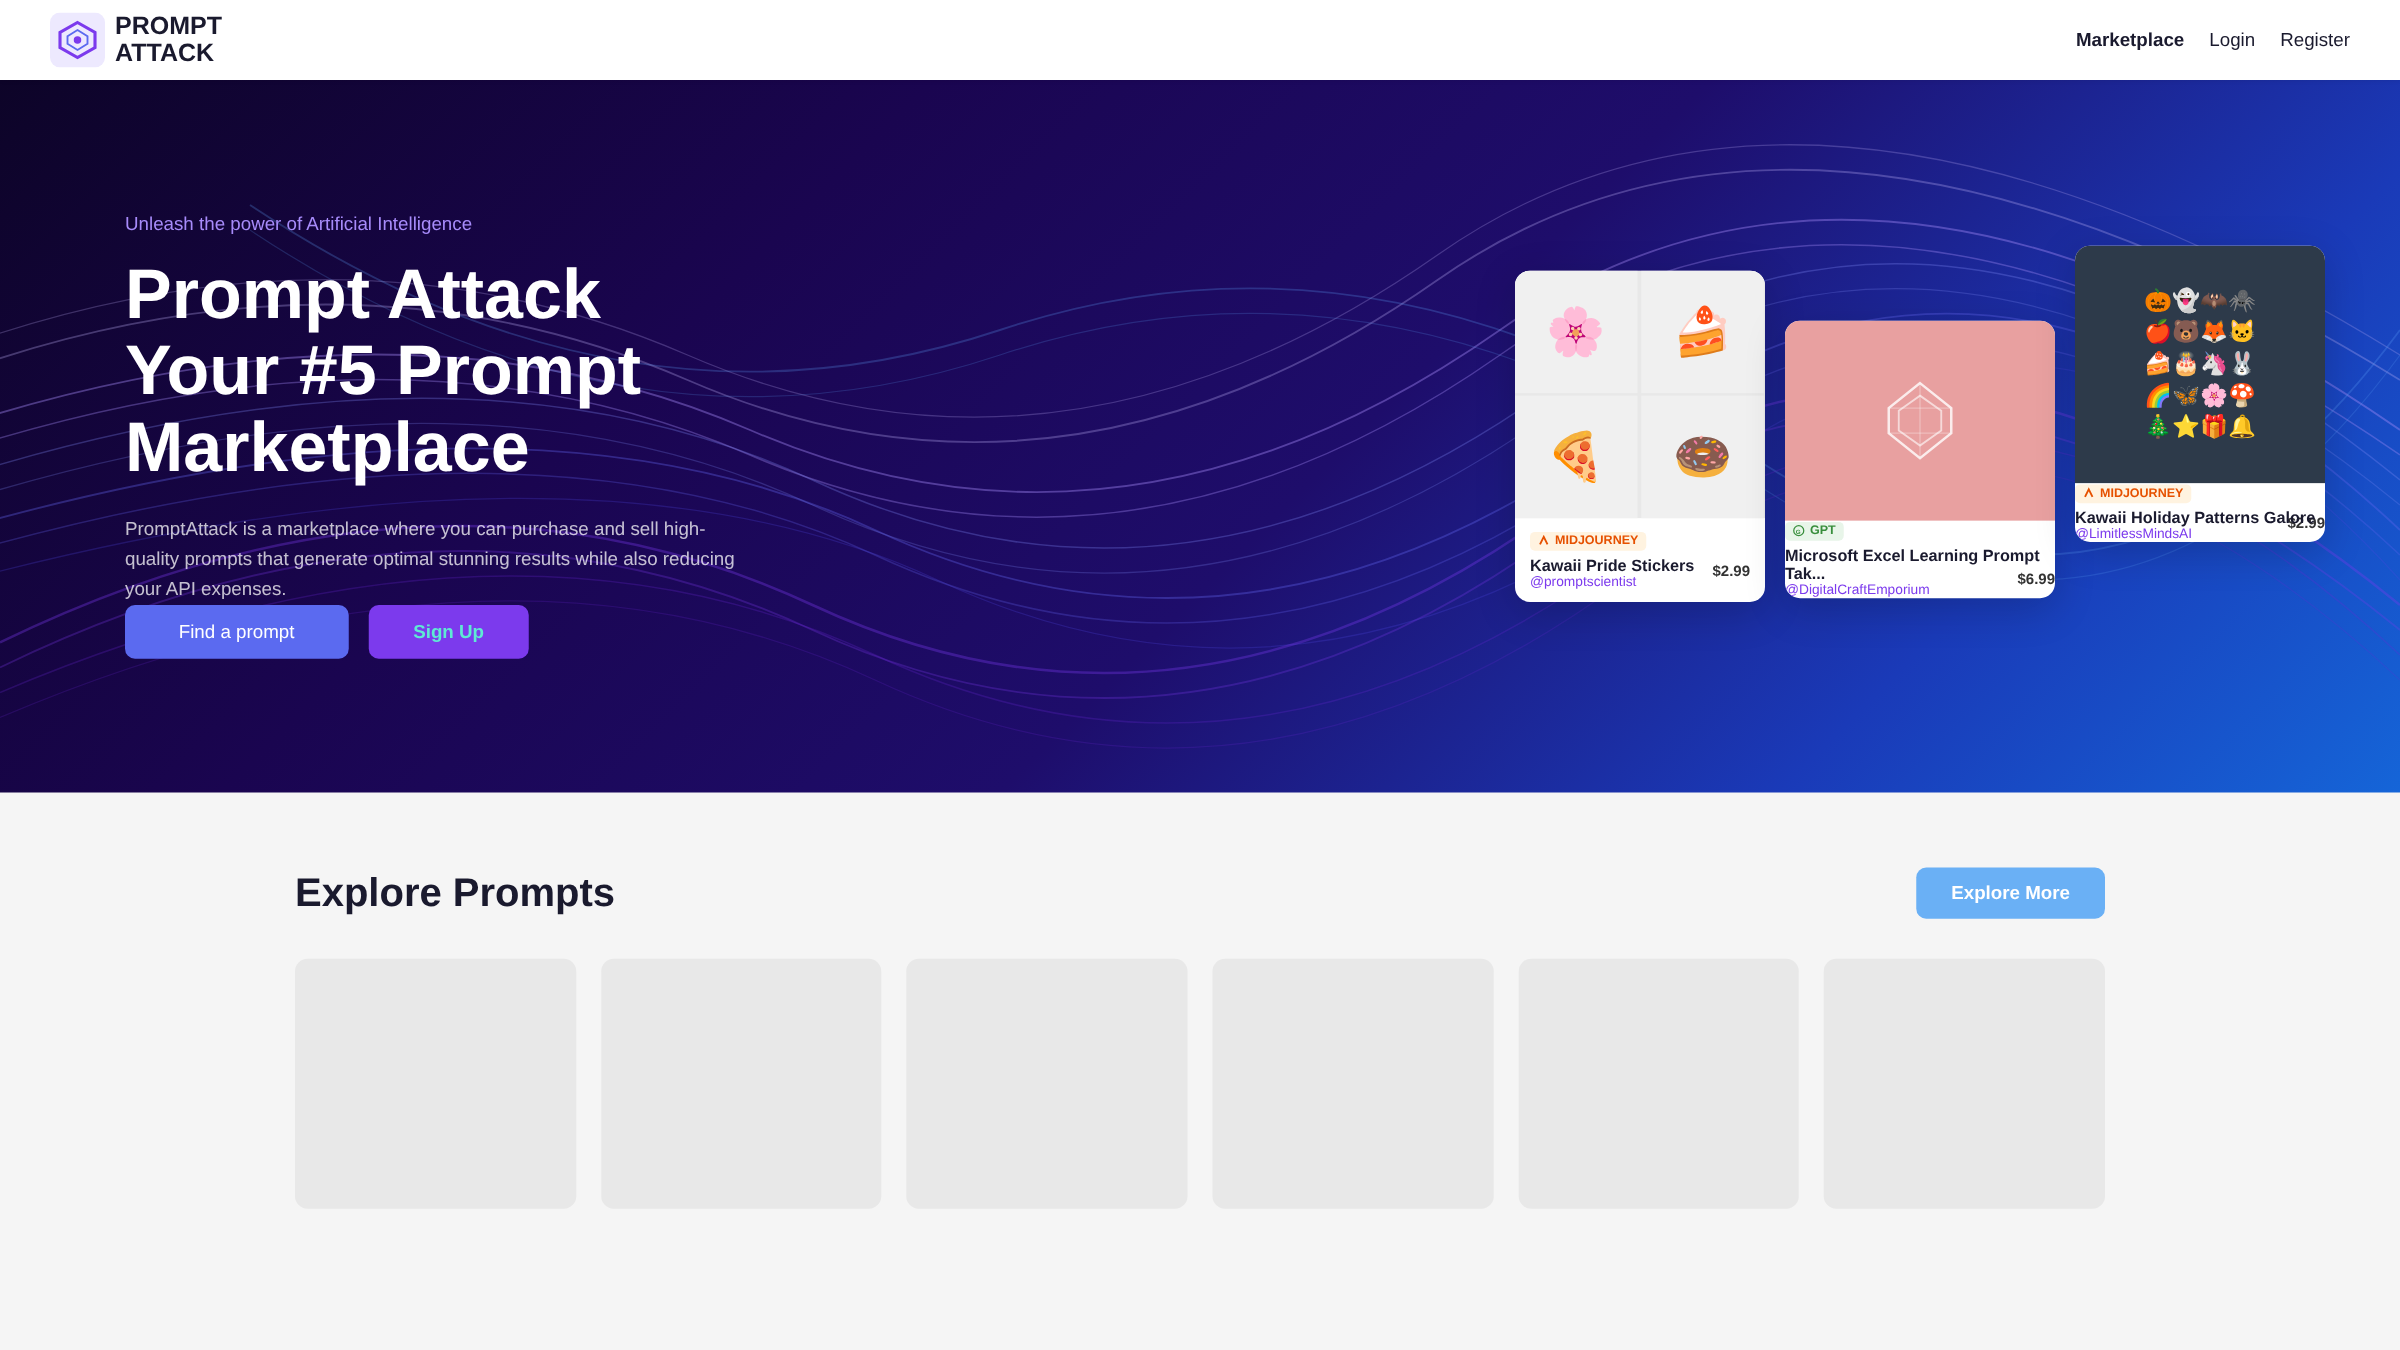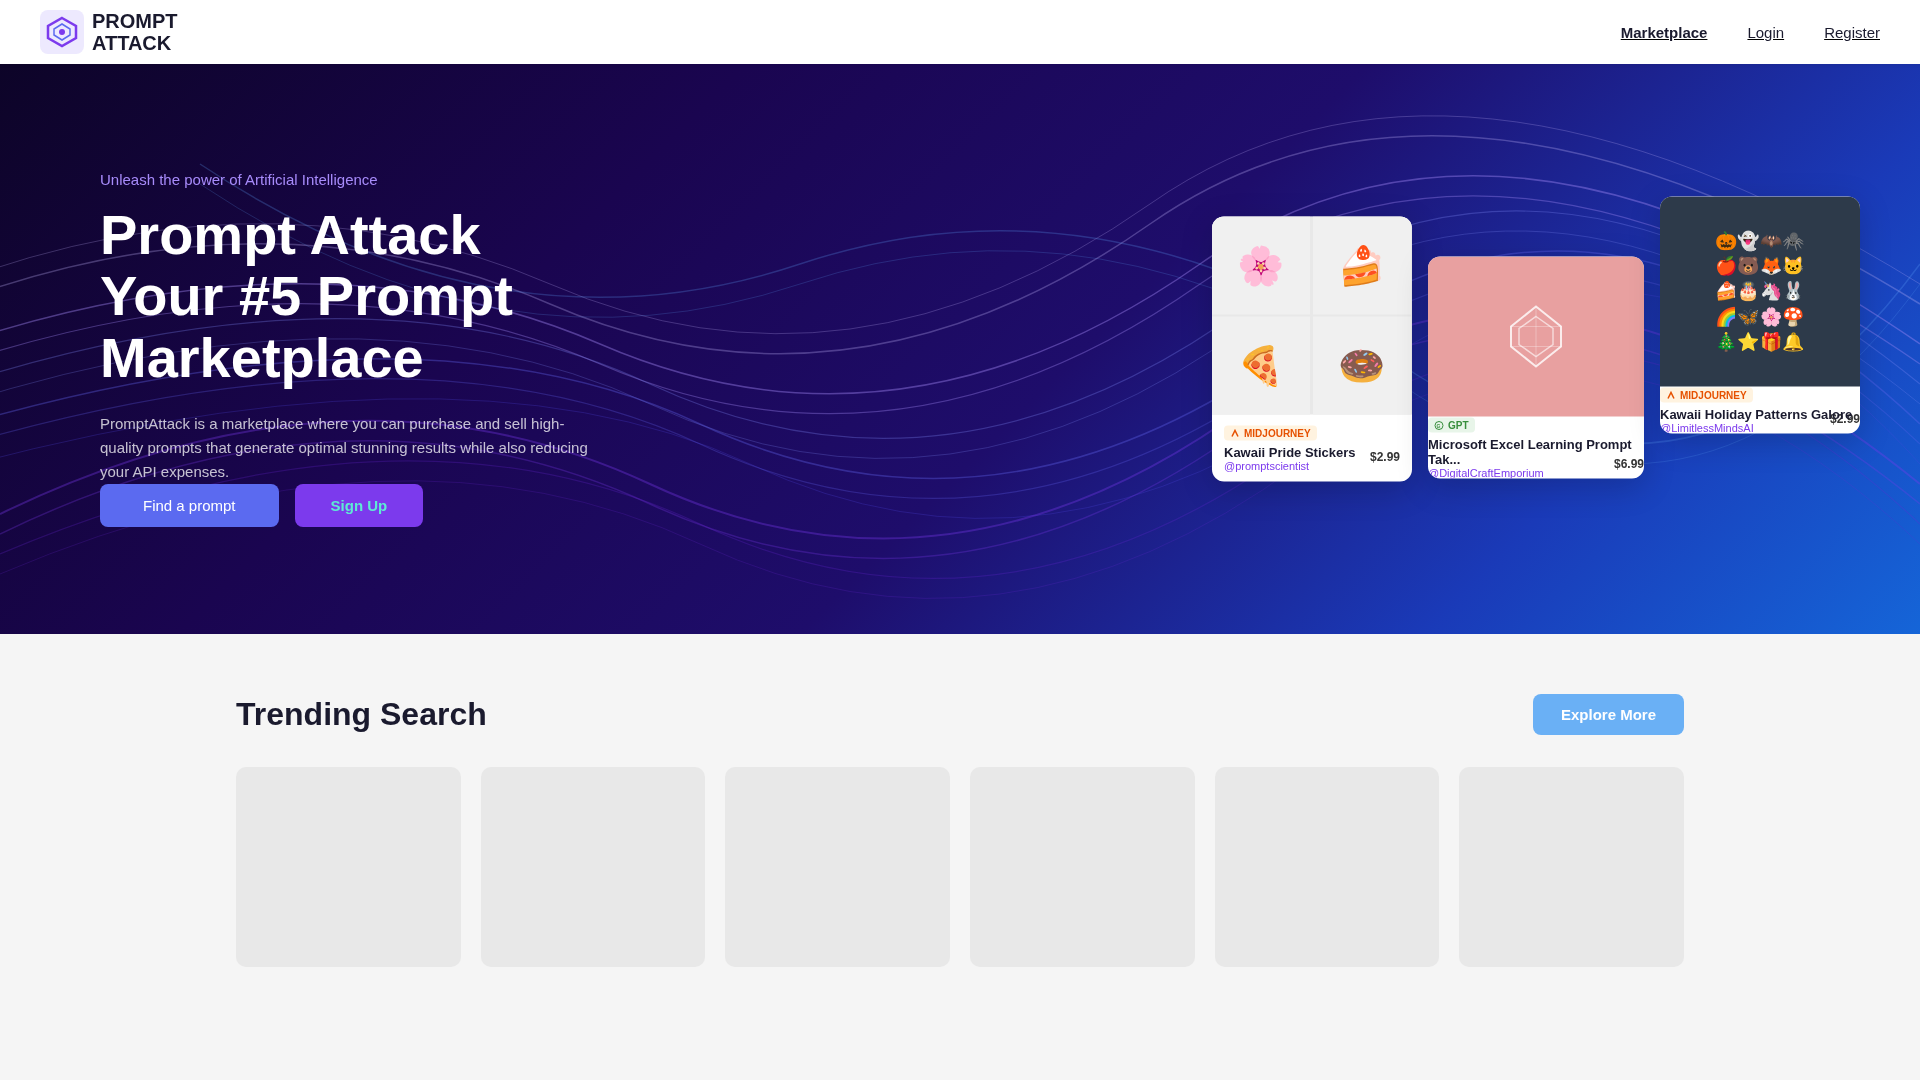--- a/index.html
+++ b/index.html
@@ -54,22 +54,21 @@
       transform: translateY(-50%);
       background: none;
       border: none;
       cursor: pointer;
       color: #6ab0f5;
     }
     .nav-links {
       margin-left: auto;
       display: flex;
       align-items: center;
-      gap: 40px;
-      text-decoration: underline;
+      gap: 20px;
     }
     .nav-link {
       font-size: 15px;
       font-weight: 500;
       color: #1a1a2e;
       text-decoration: none;
       cursor: pointer;
     }
     .nav-link.active { font-weight: 700; }
 
@@ -173,21 +172,21 @@
       font-size: 38px;
     }
     .card-kawaii .card-footer {
       padding: 10px 12px;
     }
     .card-name { font-size: 13px; font-weight: 600; color: #1a1a2e; }
     .card-author { font-size: 11px; color: #7c3aed; margin-top: 0; }
     .card-price { font-size: 12px; font-weight: 700; color: #333; float: right; margin-top: -22px; }
     .card-badge {
       display: inline-flex;
-      align-items: flex-end;
+      align-items: flex-start;
       gap: 4px;
       font-size: 10px;
       font-weight: 600;
       color: #888;
       padding: 2px 6px;
       background: #f5f5f5;
       border-radius: 4px;
       margin-bottom: 4px;
     }
     .badge-gpt { background: #e8f5e9; color: #388e3c; }
@@ -384,21 +383,21 @@
         <div class="card-author">@LimitlessMindsAI</div>
         <div class="card-price">$2.99</div>
       </div>
     </div>
 
   </div>
 </section>
 
 <section class="trending-section">
   <div class="trending-header">
-    <h2 class="trending-title">Trending Search</h2>
+    <h2 class="trending-title">Explore Prompts</h2>
     <button class="btn-explore">Explore More</button>
   </div>
   <div class="trending-grid">
     <div class="trending-card"></div>
     <div class="trending-card"></div>
     <div class="trending-card"></div>
     <div class="trending-card"></div>
     <div class="trending-card"></div>
     <div class="trending-card"></div>
   </div>

